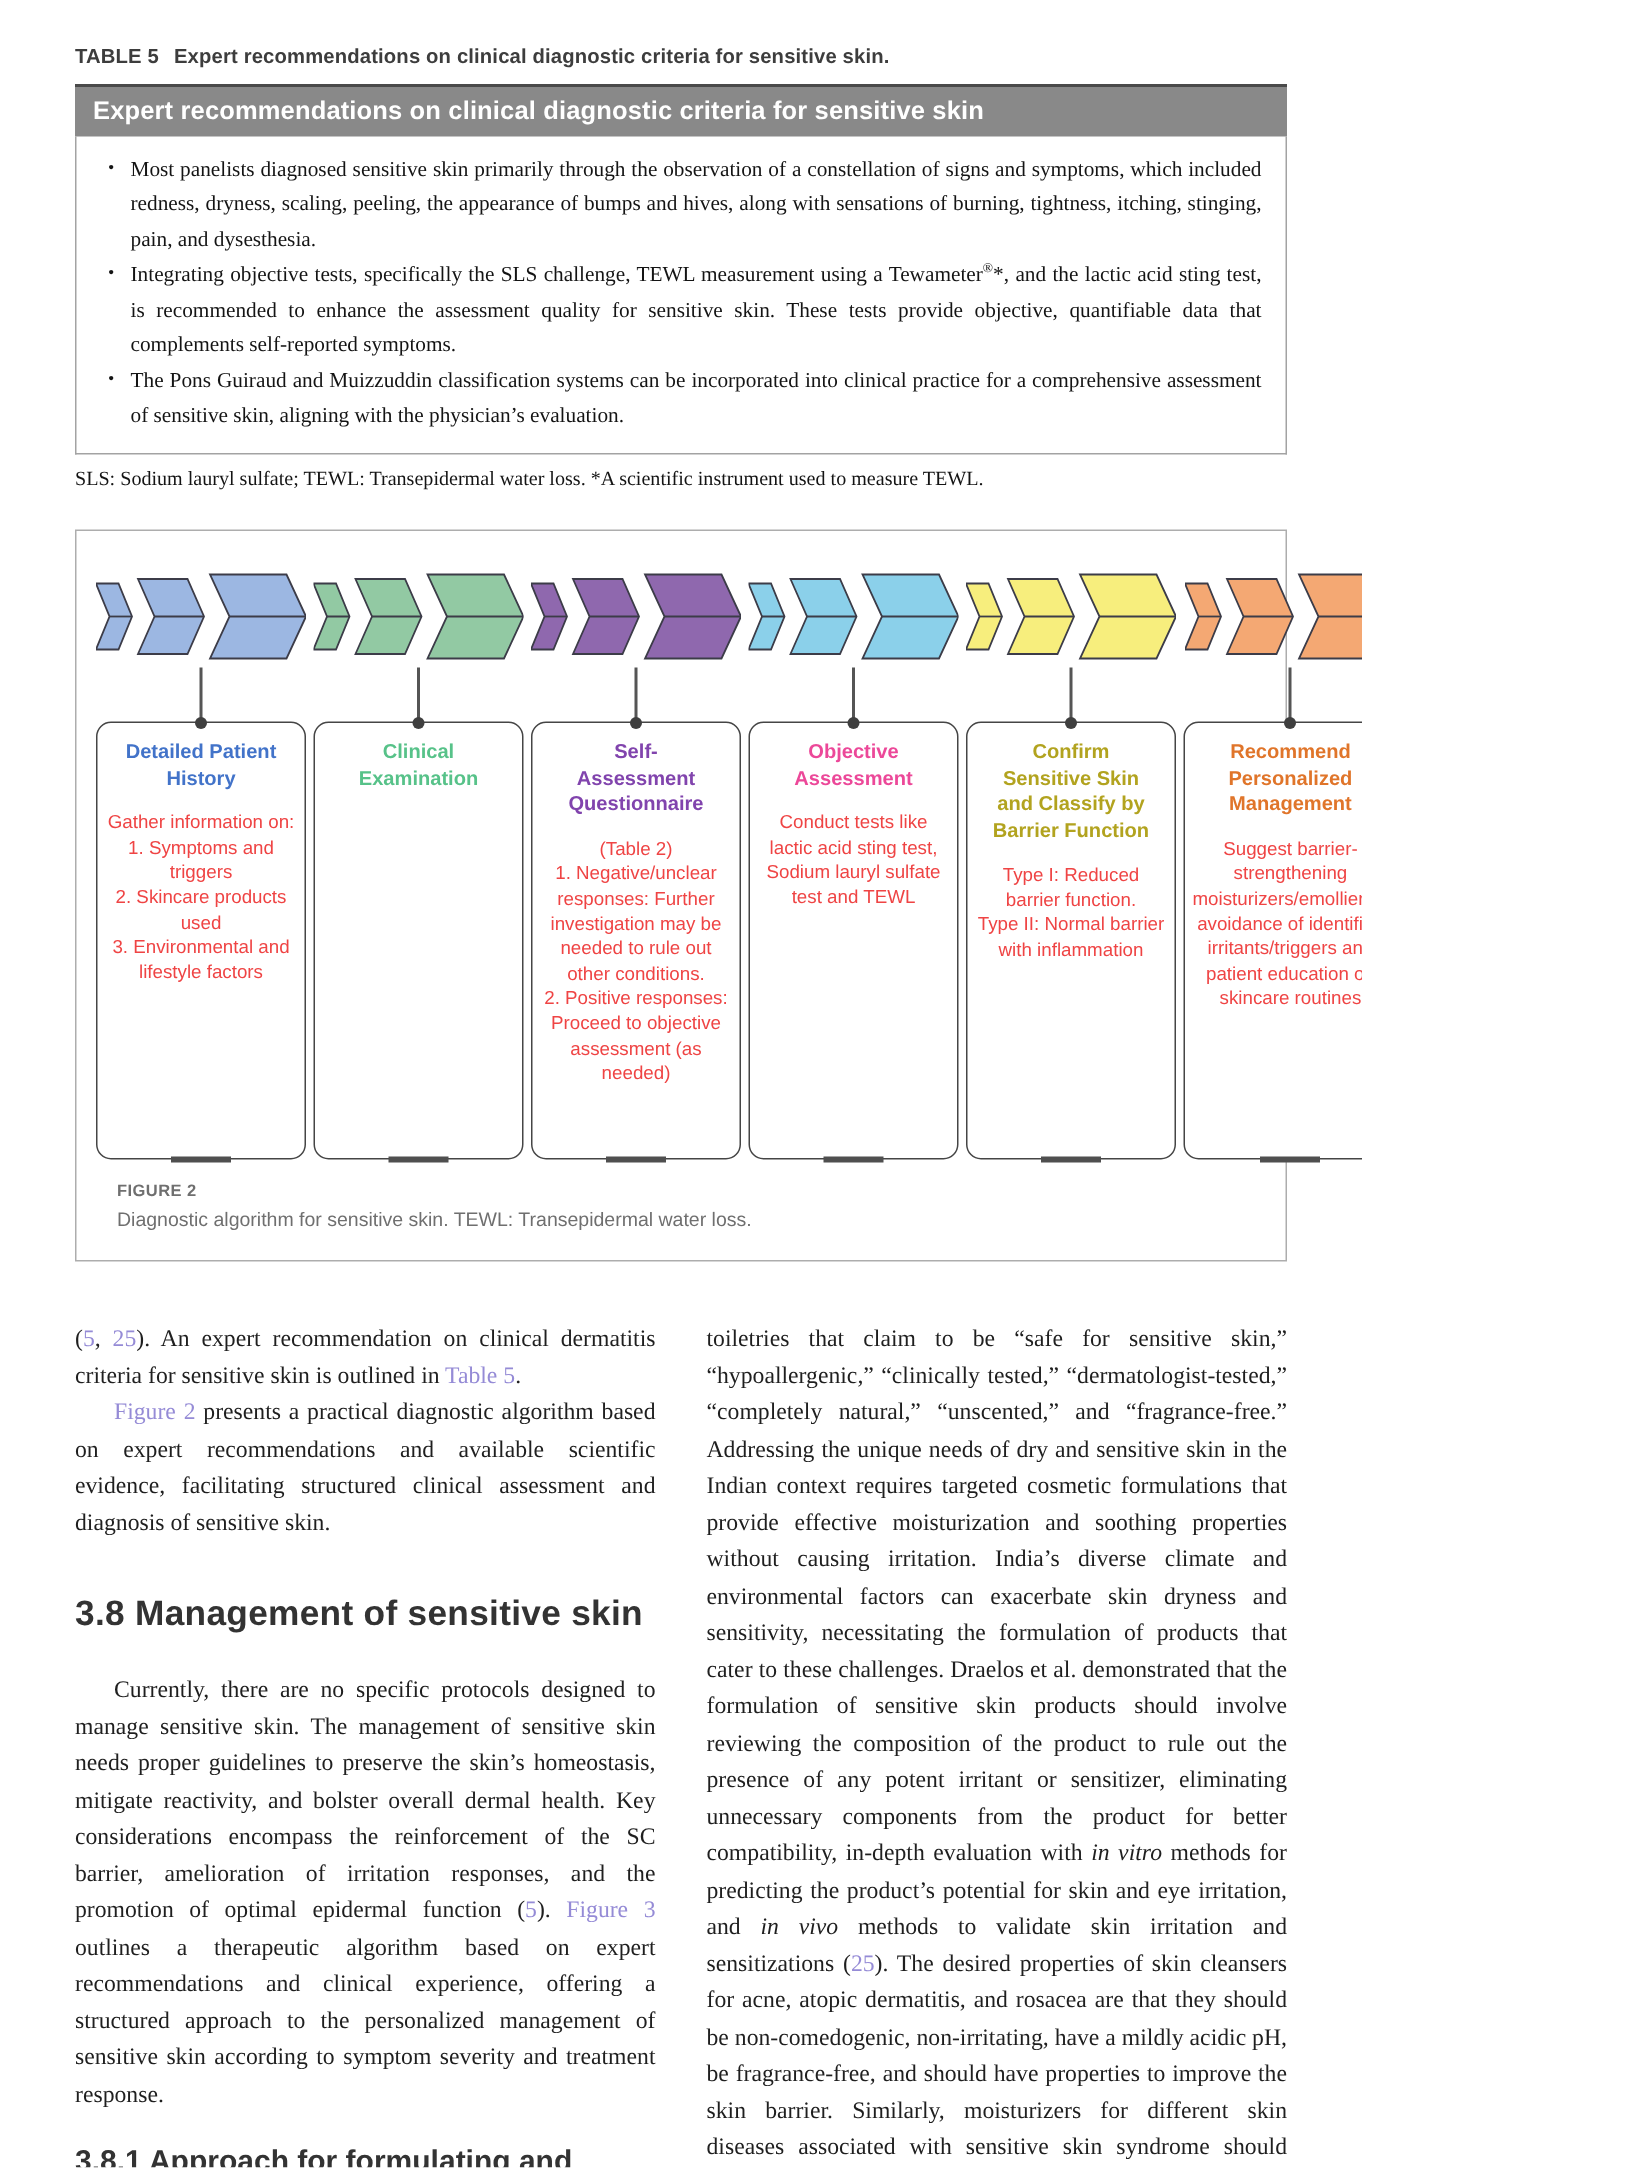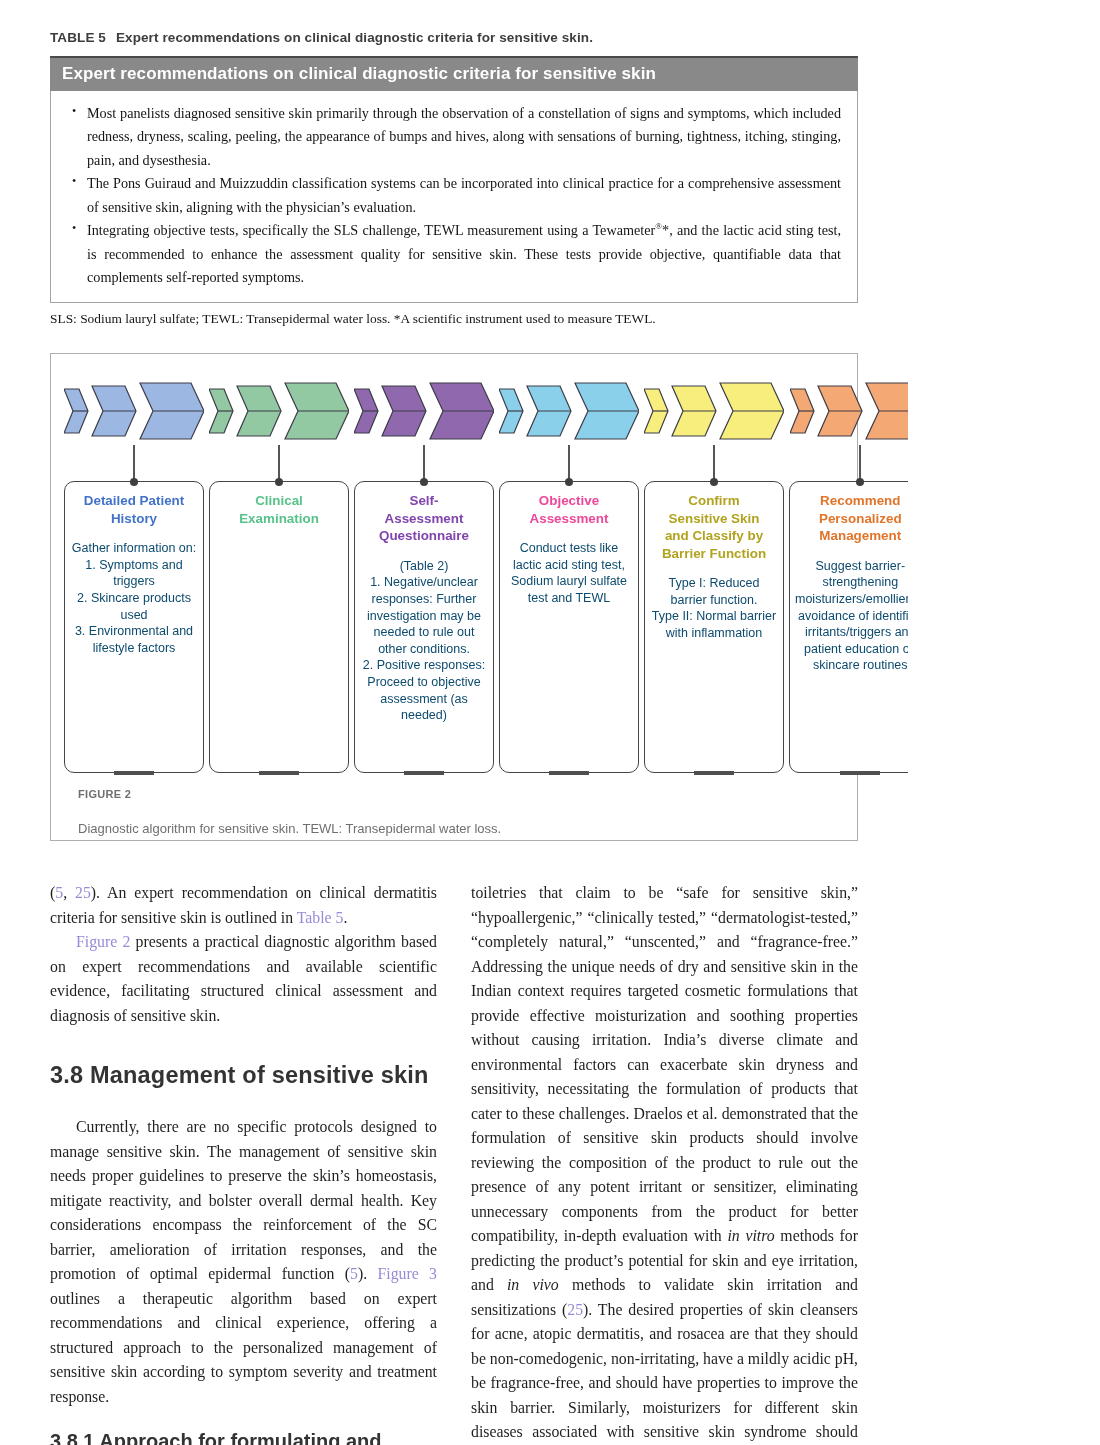--- a/index.html
+++ b/index.html
@@ -30,24 +30,24 @@
   .conn{width:2px;height:36px;background:#555;margin-top:5px;}
   .box{position:relative;box-sizing:border-box;width:100%;height:292px;
        border:1.4px solid #454545;border-radius:10px;background:#fff;
        padding:10px 5px 6px 5px;text-align:center;
        font-family:"Liberation Sans",sans-serif;}
   .dot{position:absolute;top:-4.5px;left:50%;transform:translateX(-50%);
        width:8px;height:8px;border-radius:50%;background:#3f3f3f;}
   .dash{position:absolute;bottom:-3px;left:50%;transform:translateX(-50%);
         width:40px;height:4.5px;background:#4f4f4f;}
   .box-title{font-weight:700;font-size:13.4px;line-height:1.3;white-space:pre-line;}
-  .box-body{margin-top:13px;font-size:12.5px;line-height:1.33;color:#0c4a6e;}
+  .box-body{margin-top:13px;font-size:12.5px;line-height:1.33;color:#ef4444;}
   .fig-figcap{margin:15px 0 0 14px;font-family:"Liberation Sans",sans-serif;}
   .fig-label{font-size:11px;font-weight:700;color:#6f6f6f;letter-spacing:.3px;}
-  .fig-cap{font-size:13px;color:#6f6f6f;margin-top:21px;}
+  .fig-cap{font-size:13px;color:#6f6f6f;margin-top:5px;}
 
   
   .cols{margin-top:40px;display:grid;grid-template-columns:1fr 1fr;column-gap:34px;}
   .col p{margin:0;font-size:15.8px;line-height:1.55;text-align:justify;}
   .col p.indent{text-indent:26px;}
   .col h2{font-family:"Liberation Sans",sans-serif;font-weight:600;font-size:23.5px;
           color:#333;margin:34px 0 26px 0;letter-spacing:.2px;}
   .col h3{font-family:"Liberation Sans",sans-serif;font-weight:600;font-size:20px;
           color:#333;margin:20px 0 4px 0;line-height:1.22;}
   .seg-link{color:#958bd6;}
@@ -60,22 +60,22 @@
 <div class="page">
 
   <div class="tbl-caption">
     <span class="cap-label">TABLE 5</span><span>Expert recommendations on clinical diagnostic criteria for sensitive skin.</span>
   </div>
 
   <div class="tbl">
     <div class="tbl-head">Expert recommendations on clinical diagnostic criteria for sensitive skin</div>
     <ul class="tbl-body" id="bullets">
         <li><span>Most panelists diagnosed sensitive skin primarily through the observation of a constellation of signs and symptoms, which included redness, dryness, scaling, peeling, the appearance of bumps and hives, along with sensations of burning, tightness, itching, stinging, pain, and dysesthesia.</span></li>
+        <li><span>Integrating objective tests, specifically the SLS challenge, TEWL measurement using a Tewameter</span><sup class="seg-sup">®</sup><span>*, and the lactic acid sting test, is recommended to enhance the assessment quality for sensitive skin. These tests provide objective, quantifiable data that complements self-reported symptoms.</span></li>
         <li><span>The Pons Guiraud and Muizzuddin classification systems can be incorporated into clinical practice for a comprehensive assessment of sensitive skin, aligning with the physician’s evaluation.</span></li>
-        <li><span>Integrating objective tests, specifically the SLS challenge, TEWL measurement using a Tewameter</span><sup class="seg-sup">®</sup><span>*, and the lactic acid sting test, is recommended to enhance the assessment quality for sensitive skin. These tests provide objective, quantifiable data that complements self-reported symptoms.</span></li>
       </ul>
   </div>
   <div class="tbl-foot">SLS: Sodium lauryl sulfate; TEWL: Transepidermal water loss. *A scientific instrument used to measure TEWL.</div>
 
   <figure class="fig" style="margin-left:0;margin-right:0;">
     <div class="fig-grid" id="figGrid">
         <div class="step">
           <svg width="140" height="58" viewBox="0 0 140 58">
             <polygon points="0,7 15,7 24,29 15,51 0,51 9,29" fill="#9cb7e2" stroke="#3c3c48" stroke-width="1.2"></polygon>
             <line x1="9" y1="29" x2="24" y2="29" stroke="#3c3c48" stroke-width="1.2"></line>

